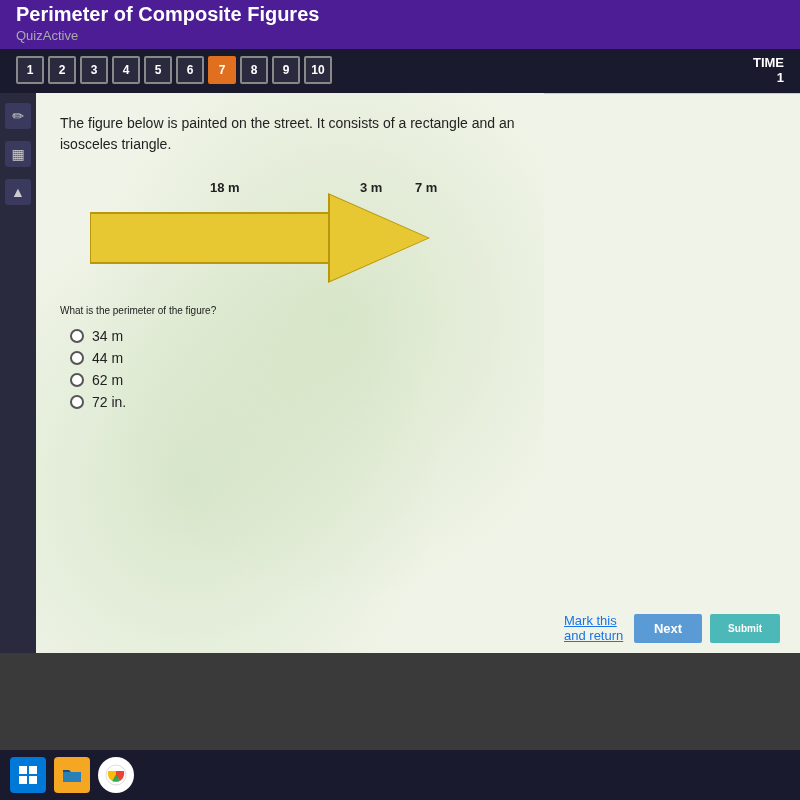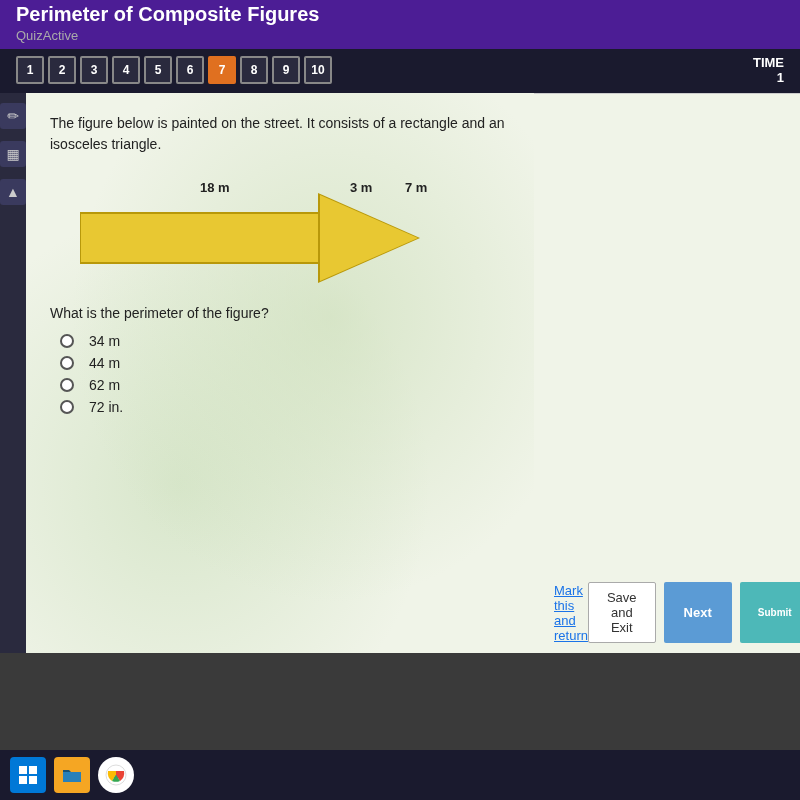--- a/index.html
+++ b/index.html
@@ -125,36 +125,36 @@
       font-weight: bold;
       color: #222;
     }
     .label-18m { top: 5px; left: 150px; }
     .label-3m  { top: 5px; left: 300px; }
     .label-7m  { top: 5px; left: 355px; }
     .label-6m  { top: 55px; left: 58px; }
 
     
     .options-label {
-      font-size: 14px;
+      font-size: 10px;
       color: #222;
       margin-bottom: 12px;
       font-weight: normal;
     }
     .options-list {
       list-style: none;
       display: flex;
       flex-direction: column;
       gap: 6px;
       margin-left: 10px;
     }
     .option-item {
       display: flex;
       align-items: center;
-      gap: 15px;
+      gap: 8px;
       font-size: 14px;
       color: #222;
       cursor: pointer;
     }
     .option-radio {
       width: 14px;
       height: 14px;
       border-radius: 50%;
       border: 2px solid #555;
       background: white;
@@ -186,21 +186,21 @@
       color: #333;
       padding: 7px 18px;
       font-size: 13px;
       cursor: pointer;
       border-radius: 2px;
     }
     .btn-next {
       background: #5b9bd5;
       border: none;
       color: white;
-      padding: 21px 20px;
+      padding: 7px 20px;
       font-size: 13px;
       cursor: pointer;
       border-radius: 2px;
       font-weight: bold;
     }
     .btn-submit {
       background: #4db8b8;
       border: none;
       color: white;
       padding: 7px 18px;
@@ -315,21 +315,20 @@
           <div class="option-radio"></div>
           <span>72 in.</span>
         </li>
       </ul>
 
     </div>
 
     <div class="bottom-bar">
       <a class="mark-return">Mark this and return</a>
       <div class="bottom-buttons">
-        <button class="btn-save">Save and Exit</button>
         <button class="btn-next">Next</button>
         <button class="btn-submit">Submit</button>
       </div>
     </div>
   </div>
 </div>
 
 <div class="taskbar">
   <div class="taskbar-icon win">
     <svg width="20" height="20" viewBox="0 0 20 20">

